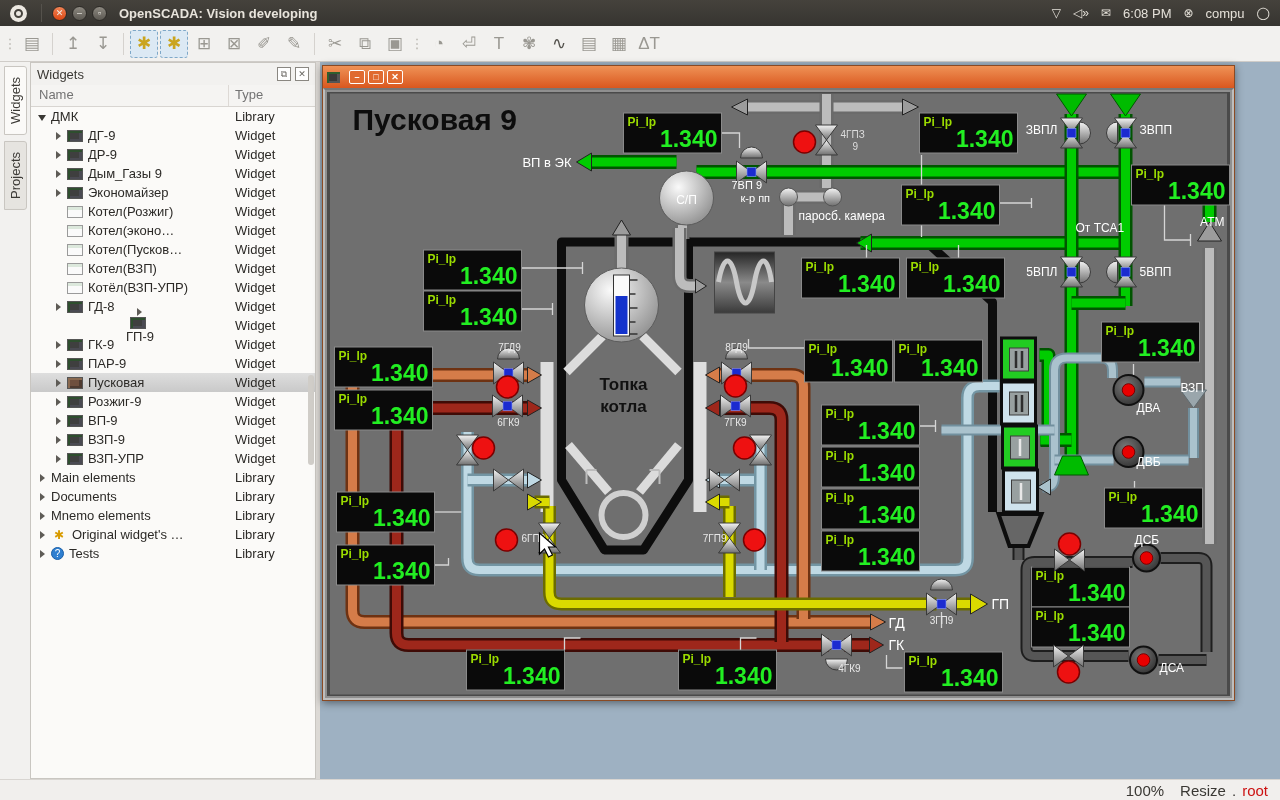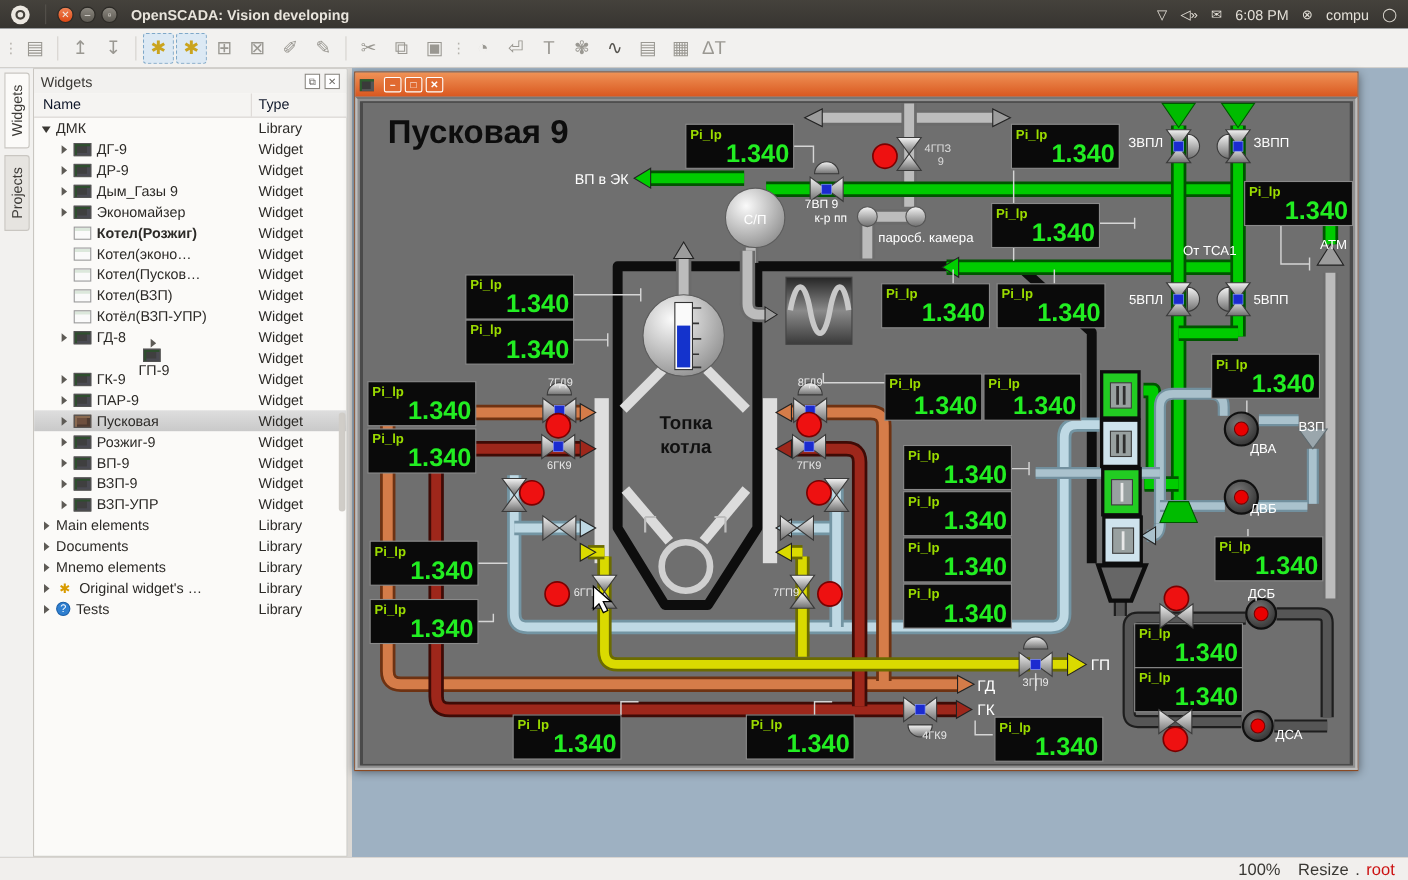--- a/index.html
+++ b/index.html
@@ -32,21 +32,21 @@
   
   .side-tabs { width:30px; background:#f2f1ef; display:flex; flex-direction:column; align-items:center; padding-top:4px; gap:6px; }
   .vtab { writing-mode:vertical-rl; transform:rotate(180deg); font-size:13px; color:#3c3a36; padding:10px 3px; border:1px solid #c9c6c1; border-radius:3px 0 0 3px; background:#e6e4e0; }
   .vtab.active { background:#fbfaf8; font-weight:normal; }
 
   
   .dock { width:286px; background:#fbfaf8; border:1px solid #c9c6c1; display:flex; flex-direction:column; }
   .dock-head { height:22px; display:flex; align-items:center; padding:0 6px; font-size:13px; color:#3a3834; background:#f2f1ef; }
   .dock-head .dh-btn { margin-left:auto; width:14px; height:14px; border:1px solid #8a8781; font-size:9px; line-height:12px; text-align:center; color:#6a6762; background:#fff; }
   .dock-head .dh-btn + .dh-btn { margin-left:4px; }
-  .cols { display:flex; height:22px; border-bottom:1px solid #d8d5d1; background:#f5f4f2; font-size:13px; color:#0f172a; }
+  .cols { display:flex; height:22px; border-bottom:1px solid #d8d5d1; background:#f5f4f2; font-size:13px; color:#737373; }
   .col-name { flex:1 1 auto; padding:2px 4px 0 8px; border-right:1px solid #ddd9d5; }
   .col-type { width:86px; padding:2px 4px 0 6px; }
   .tree { flex:1 1 auto; overflow:hidden; position:relative; font-size:13px; color:#2c2a27; }
   .trow { height:19px; display:flex; align-items:center; }
   .trow.sel { background:linear-gradient(#dedede,#c9c9c9); }
   .t-name { flex:1 1 auto; display:flex; align-items:center; overflow:hidden; white-space:nowrap; }
   .t-type { width:86px; flex:0 0 auto; padding-left:6px; }
   .exp { width:10px; height:10px; margin:0 3px; flex:0 0 auto; position:relative; }
   .exp.closed::after { content:""; position:absolute; left:2px; top:1px; border-left:5px solid #5e5b56; border-top:4px solid transparent; border-bottom:4px solid transparent; }
   .exp.open::after { content:""; position:absolute; left:0; top:3px; border-top:6px solid #3a3834; border-left:4px solid transparent; border-right:4px solid transparent; }
@@ -178,21 +178,21 @@
           </div>
           <div class="trow">
             <div class="t-name" style="padding-left: 20px;">
               <span class="exp closed"></span>
               <span class="ticon dark"></span>
               <span>Экономайзер</span>
             </div>
             <div class="t-type">Widget</div>
           </div>
           <div class="trow">
-            <div class="t-name" style="padding-left: 20px; font-weight: bold;">
+            <div class="t-name" style="padding-left: 20px;">
               <span class="exp "></span>
               <span class="ticon light"></span>
               <span>Котел(Розжиг)</span>
             </div>
             <div class="t-type">Widget</div>
           </div>
           <div class="trow">
             <div class="t-name" style="padding-left: 20px;">
               <span class="exp "></span>
               <span class="ticon light"></span>

